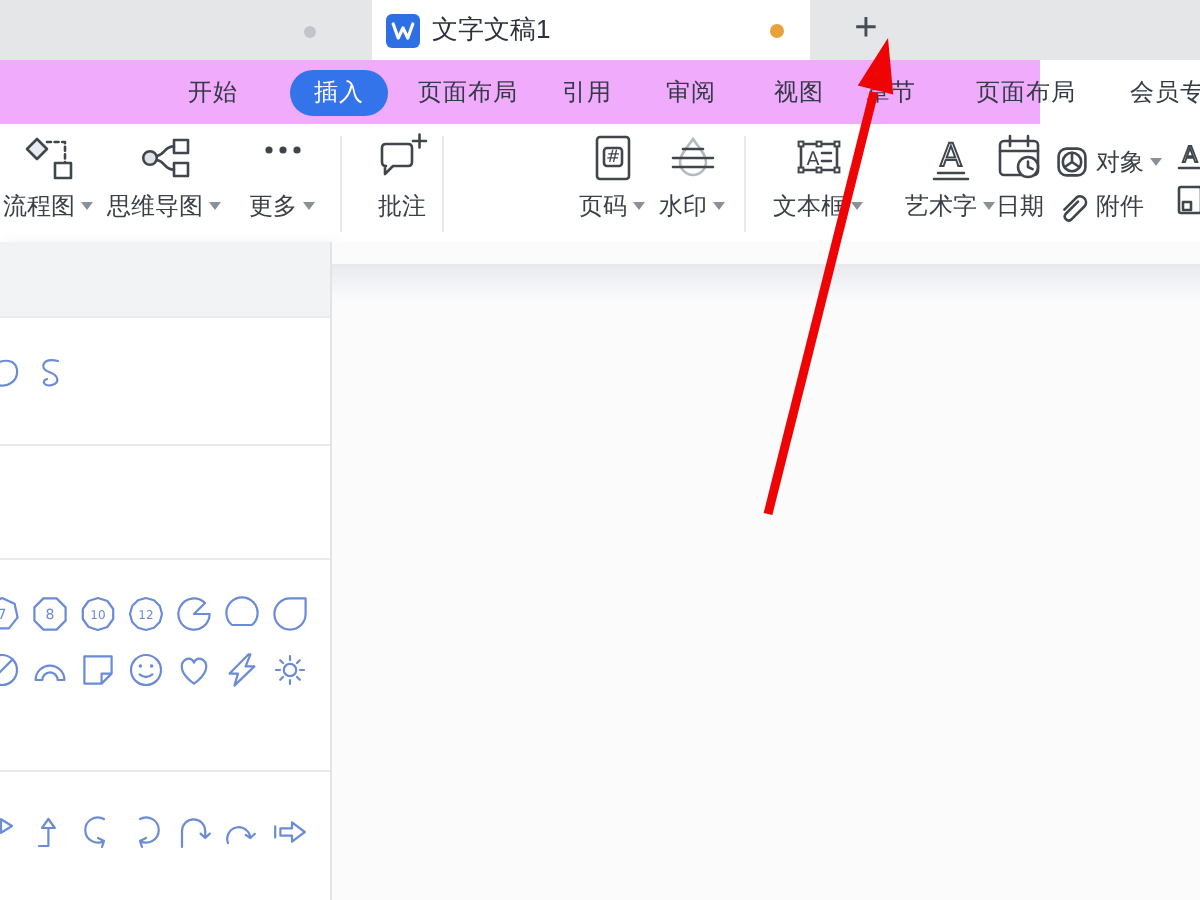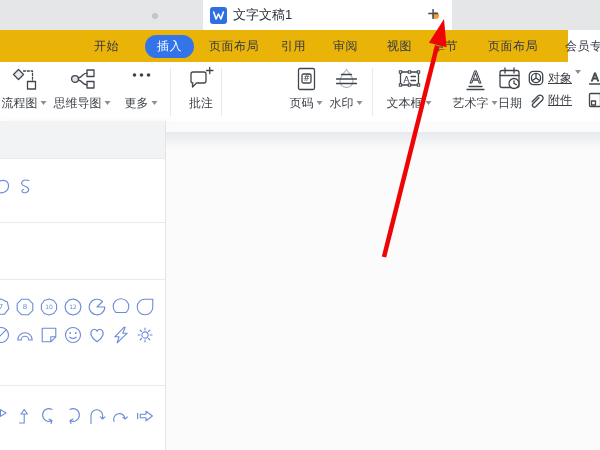--- a/index.html
+++ b/index.html
@@ -4,47 +4,47 @@
 <style>
   * { margin:0; padding:0; box-sizing:border-box; }
   html,body { width:600px; height:450px; overflow:hidden; }
   body { position:relative; font-family:"Liberation Sans","DejaVu Sans",sans-serif;
          background:#ffffff; color:#3a3f47; }
 
   
   #tabbar { position:absolute; left:0; top:0; width:600px; height:30px; background:#e5e6e8; }
   #overflow-dot { position:absolute; left:152px; top:13px; width:6px; height:6px;
                   border-radius:50%; background:#c1c4c9; }
-  #doc-tab { position:absolute; left:186px; top:0; width:249px; height:30px; background:#ffffff;
-             display:flex; align-items:center;margin-left:17px; }
+  #doc-tab { position:absolute; left:186px; top:0; width:219px; height:30px; background:#ffffff;
+             display:flex; align-items:center; }
   #doc-tab .wicon { width:17px; height:17px; margin-left:7px; flex:0 0 auto; }
   #doc-tab .title { margin-left:6px; font-size:13px; color:#2c313a; white-space:nowrap; }
   #unsaved-dot { position:absolute; right:13px; top:12px; width:7px; height:7px;
                  border-radius:50%; }
   #new-tab-btn { position:absolute; left:420px; top:0; width:26px; height:30px;
                  font-size:20px; line-height:28px; text-align:center; color:#454c56; }
 
   
-  #ribbontabs { position:absolute; left:0; top:30px; width:568px; height:32px; background:#eab308; }
+  #ribbontabs { position:absolute; left:0; top:30px; width:520px; height:32px; background:#f0abfc; }
   .rtab { position:absolute; top:0; height:32px; line-height:32px; font-size:12px;
           letter-spacing:.5px; color:#333945; white-space:nowrap; }
   .rtab.active { top:5px; height:23px; line-height:23px; padding:0 12px;
                  border-radius:12px; color:#ffffff;text-align:right; }
 
   
   #toolbar { position:absolute; left:0; top:62px; width:600px; height:59px; background:#ffffff; }
   .tb-item { position:absolute; top:2px; transform:translateX(-50%); text-align:center; }
   .tb-icon { width:26px; height:26px; margin:2px auto 3px auto; }
   .tb-label { font-size:12px; color:#3a3f46; white-space:nowrap; }
   .caret { display:inline-block; width:0; height:0; margin-left:3px; vertical-align:2px;
            border-left:3.5px solid transparent; border-right:3.5px solid transparent;
            border-top:4px solid #8b9097; }
   .tb-sep { position:absolute; top:6px; width:1px; height:48px; background:#e8e9eb; }
   .stacked { position:absolute; left:528px; top:8px; }
-  .stk-row { display:flex; align-items:flex-start; height:22px; white-space:nowrap;text-decoration:underline; }
+  .stk-row { display:flex; align-items:center; height:22px; white-space:nowrap; }
   .stk-row .tb-icon16 { width:16px; height:16px; margin-right:4px; }
   .stk-row .tb-label { font-size:12px; }
   .edge-partials { position:absolute; left:588px; top:8px; width:12px; }
   .edge-partials > div { height:22px; }
 
   
   #shapes-panel { position:absolute; left:0; top:121px; width:166px; height:329px;
                   background:#ffffff; border-right:1px solid #e2e4e7;
                   box-shadow:3px 0 6px rgba(60,64,72,.06); overflow:hidden; }
   #panel-header { position:absolute; left:0; top:0; width:166px; height:37px; background:#f2f3f5; }

